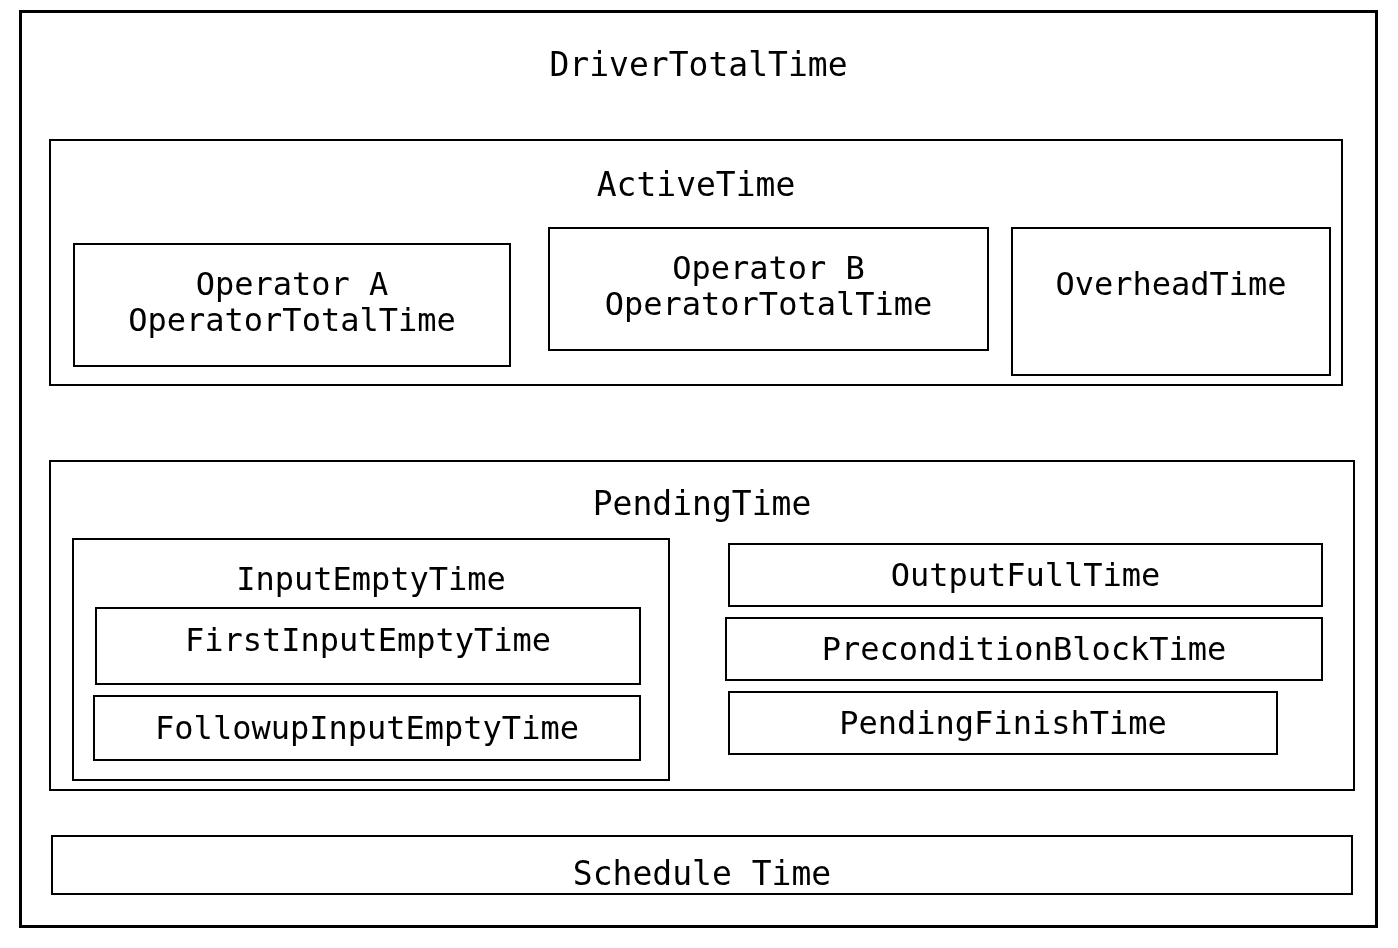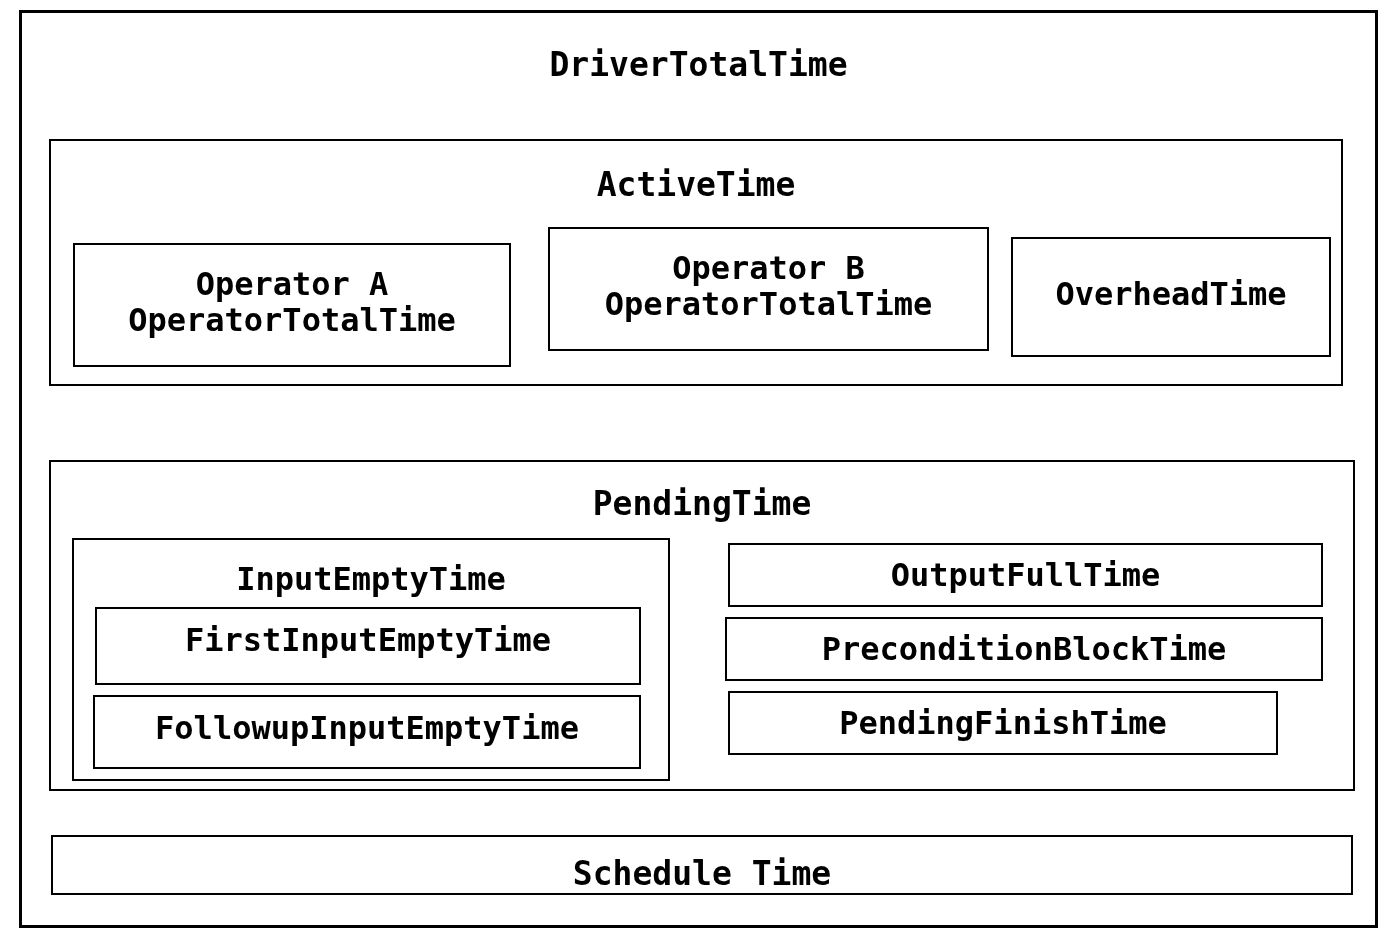--- a/index.html
+++ b/index.html
@@ -11,21 +11,20 @@
   body {
     font-family: "DejaVu Sans Mono", "Liberation Mono", monospace;
     color: #000000;
   }
   #canvas {
     position: relative;
     width: 1398px;
     height: 948px;
     background: #ffffff;
     overflow: hidden;
-    font-weight: bold;
   }
   .box {
     position: absolute;
     box-sizing: border-box;
     border: 2px solid #000000;
     background: #ffffff;
   }
   .label {
     position: absolute;
     left: 0;
@@ -67,23 +66,23 @@
     height: 124px;
   }
   #operator-b {
     left: 526px;
     top: 214px;
     width: 441px;
     height: 124px;
   }
   #overhead-time {
     left: 989px;
-    top: 224px;
+    top: 214px;
     width: 320px;
-    height: 120px;
+    height: 149px;
   }
   .op-label {
     top: 22px;
     font-size: 32px;
   }
   #overhead-time-label {
     top: 38px;
     font-size: 32px;
   }
   
@@ -111,21 +110,21 @@
   #first-input-empty-time {
     left: 73px;
     top: 594px;
     width: 546px;
     height: 78px;
   }
   #followup-input-empty-time {
     left: 71px;
     top: 682px;
     width: 548px;
-    height: 74px;
+    height: 66px;
   }
   .inner-label {
     top: 14px;
     font-size: 32px;
   }
   
   #output-full-time {
     left: 706px;
     top: 530px;
     width: 595px;

